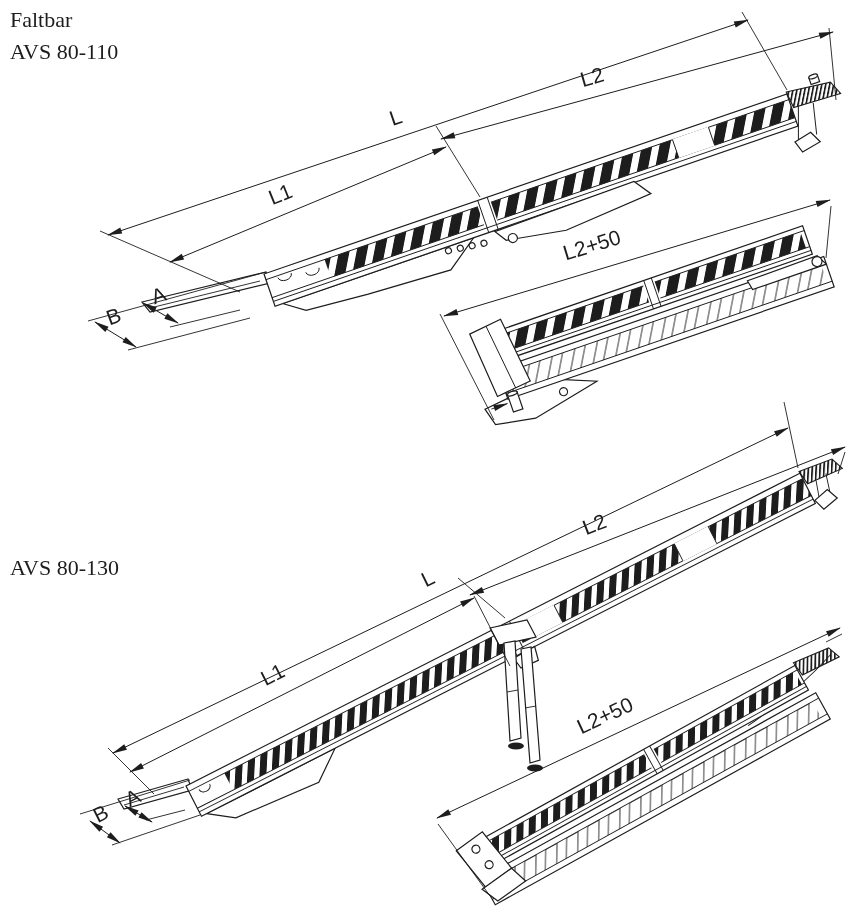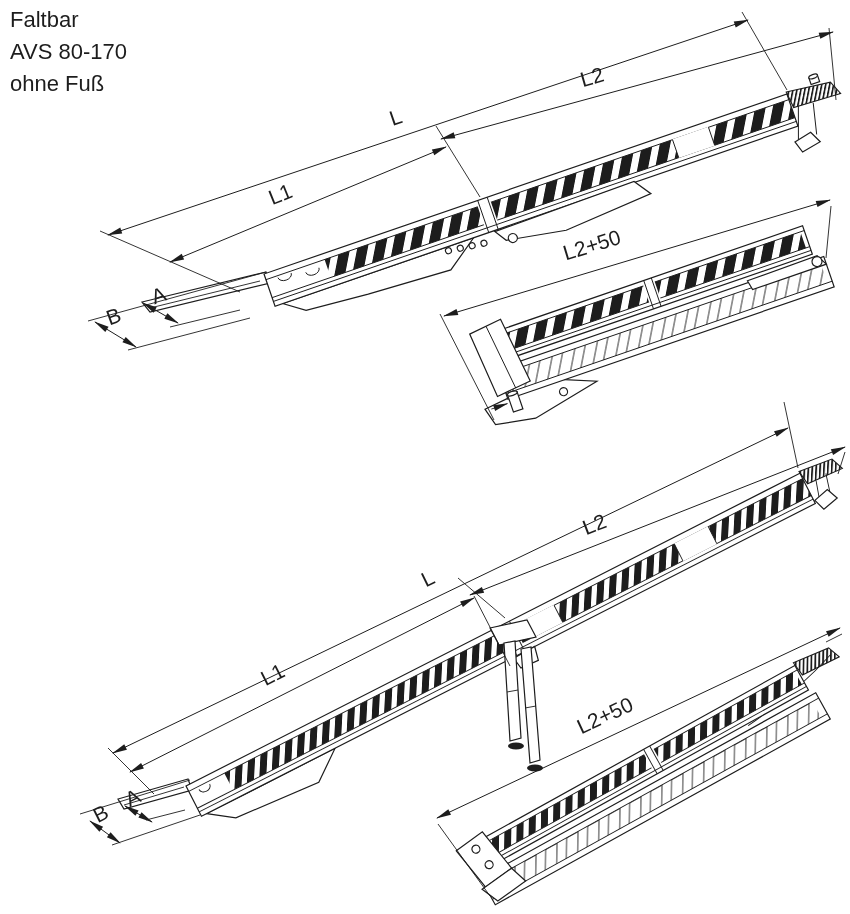--- a/index.html
+++ b/index.html
@@ -1,18 +1,18 @@
 <!DOCTYPE html>
 <html><head>
 <meta charset="utf-8">
 <style>
   html,body{margin:0;padding:0;background:#ffffff;}
   .canvas{position:relative;width:850px;height:914px;background:#ffffff;overflow:hidden;
           font-family:"Liberation Sans",sans-serif;color:#1d1d1d;}
-  .label-block{position:absolute;font-size:22px;line-height:32px;white-space:nowrap;}
+  .label-block{position:absolute;font-size:22px;line-height:32px;white-space:nowrap;font-family:Liberation Serif, serif;}
   #block-top{left:10px;top:4px;}
   #block-bottom{left:10px;top:552px;}
   .badge{display:inline-block;width:25px;height:25px;border:1.8px solid #1d1d1d;border-radius:50%;
          text-align:center;line-height:25px;font-size:18px;margin-left:7px;vertical-align:-4px;}
   svg{position:absolute;left:0;top:0;}
   svg text{font-family:"Liberation Sans",sans-serif;font-size:21px;fill:#1d1d1d;}
   .thin{stroke:#1d1d1d;fill:none;stroke-width:0.9;}
   .wh{fill:#ffffff;stroke:#1d1d1d;stroke-width:1.2;}
   .dim{stroke:#1d1d1d;fill:none;stroke-width:1;}
 </style>
@@ -199,20 +199,20 @@
     </g>
     <g>
       <path class="thin" d="M438,824 L490,896 M826,642 L842,634"></path>
       <line class="dim" x1="437" y1="818" x2="840" y2="628" marker-start="url(#arr)" marker-end="url(#arr)"></line>
       <text transform="translate(608,722) rotate(-25)" text-anchor="middle">L2+50</text>
     </g>
   </svg>
 
   <div class="label-block" id="block-top">
     <div>Faltbar</div>
-    <div>AVS 80-170</div>
-    <div>ohne Fuß</div>
+    <div>AVS 80-110</div>
   </div>
 
   <div class="label-block" id="block-bottom">
+    <div>AVS 80-130</div>
   </div>
 
 </div>
 
 </body></html>

